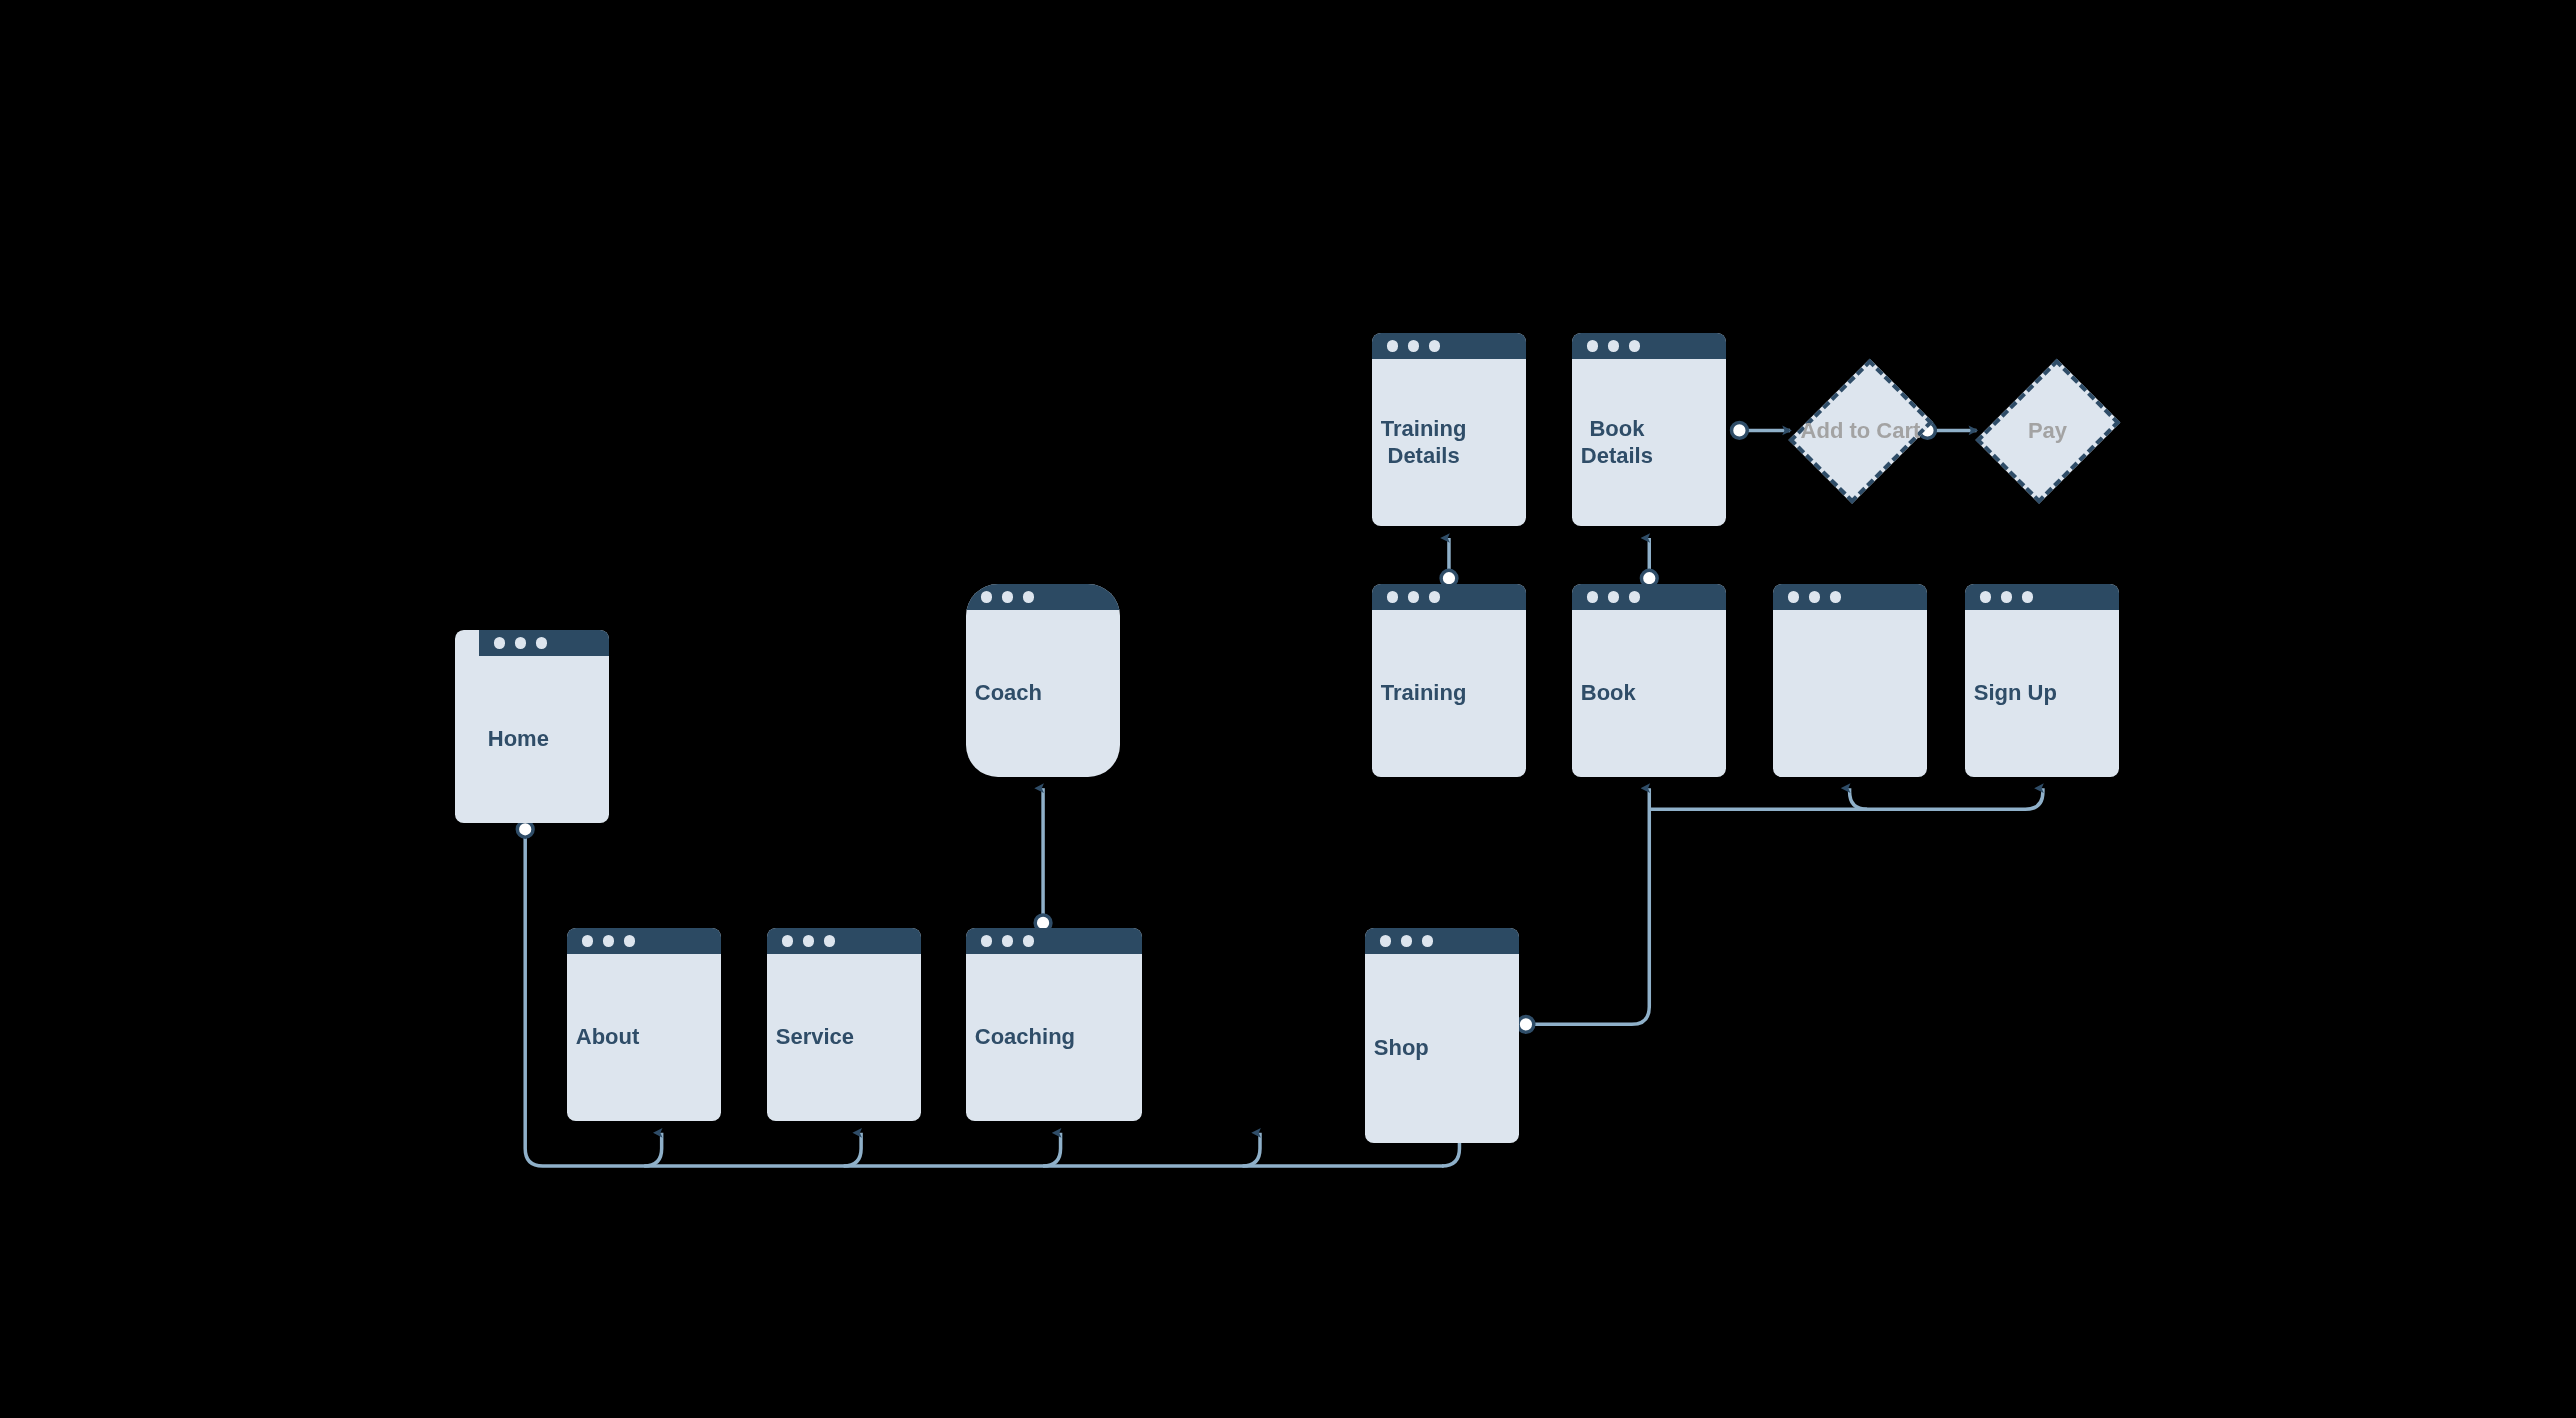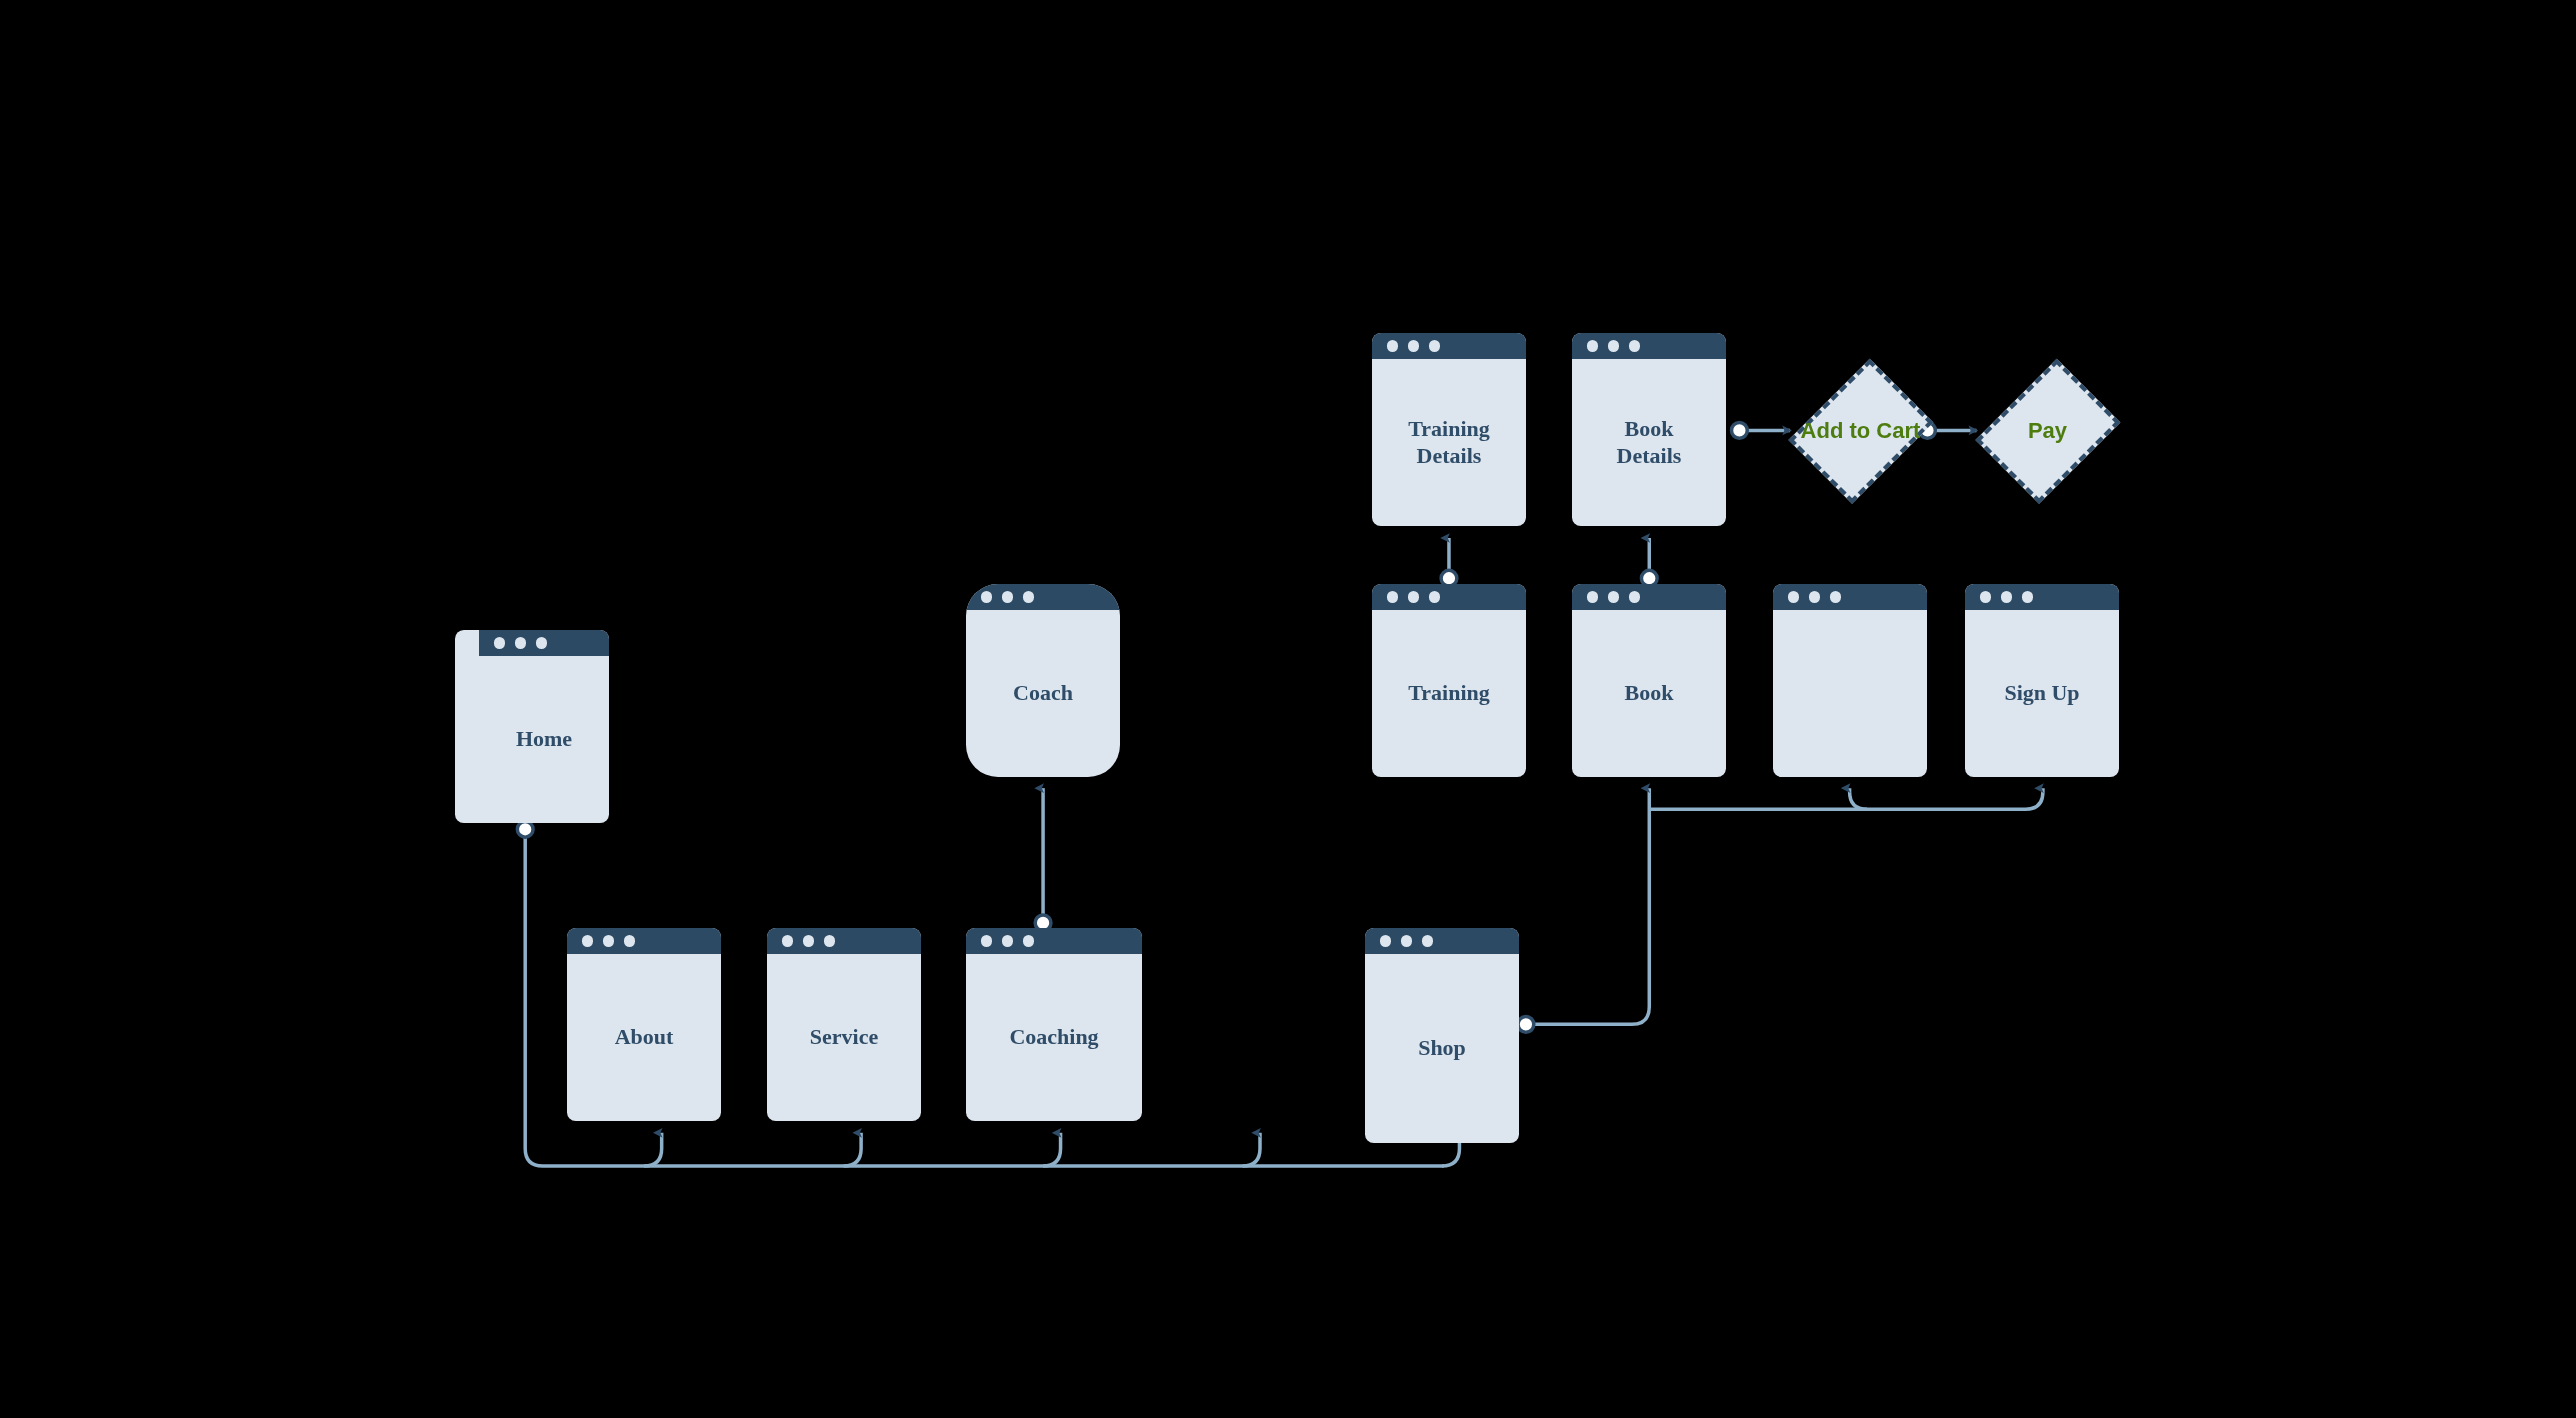--- a/index.html
+++ b/index.html
@@ -23,24 +23,23 @@
     height:26px;
     background:#2c4a63;
     display:flex;align-items:center;
     padding-left:15px;
     gap:9.6px;
     flex:0 0 auto;
   }
   .dot{width:11.4px;height:11.4px;border-radius:50%;background:#dde5ee;}
   .card-body{
     flex:1 1 auto;
-    display:flex;align-items:center;justify-content:center;
+    display:flex;align-items:center;justify-content:flex-start;
     text-align:center;
     padding:0 8.8px;
-    font-family:Liberation Serif, serif;
   }
   .card-label{
     color:#2f4d68;
     font-weight:bold;
     font-size:22px;
     line-height:1.22;
     white-space:pre-line;
   }
 
   .diamond{
@@ -51,21 +50,21 @@
   .diamond .dshape{
     position:absolute;left:50%;top:50%;
     width:70.7%;height:70.7%;
     transform:translate(-50%,-50%) rotate(45deg);
     background:#dde5ee;
     border:4.4px dashed #2f4d68;
     box-sizing:border-box;
   }
   .diamond .dlabel{
     position:relative;z-index:2;
-    color:#4d7c0f;font-weight:bold;font-size:22px;
+    color:#a3a3a3;font-weight:bold;font-size:22px;
     white-space:nowrap;
   }
 </style>
 </head>
 <body>
 
 <div id="canvas">
 
   <svg id="wires" viewBox="0 0 2944 1621" xmlns="http://www.w3.org/2000/svg">
     <defs>

